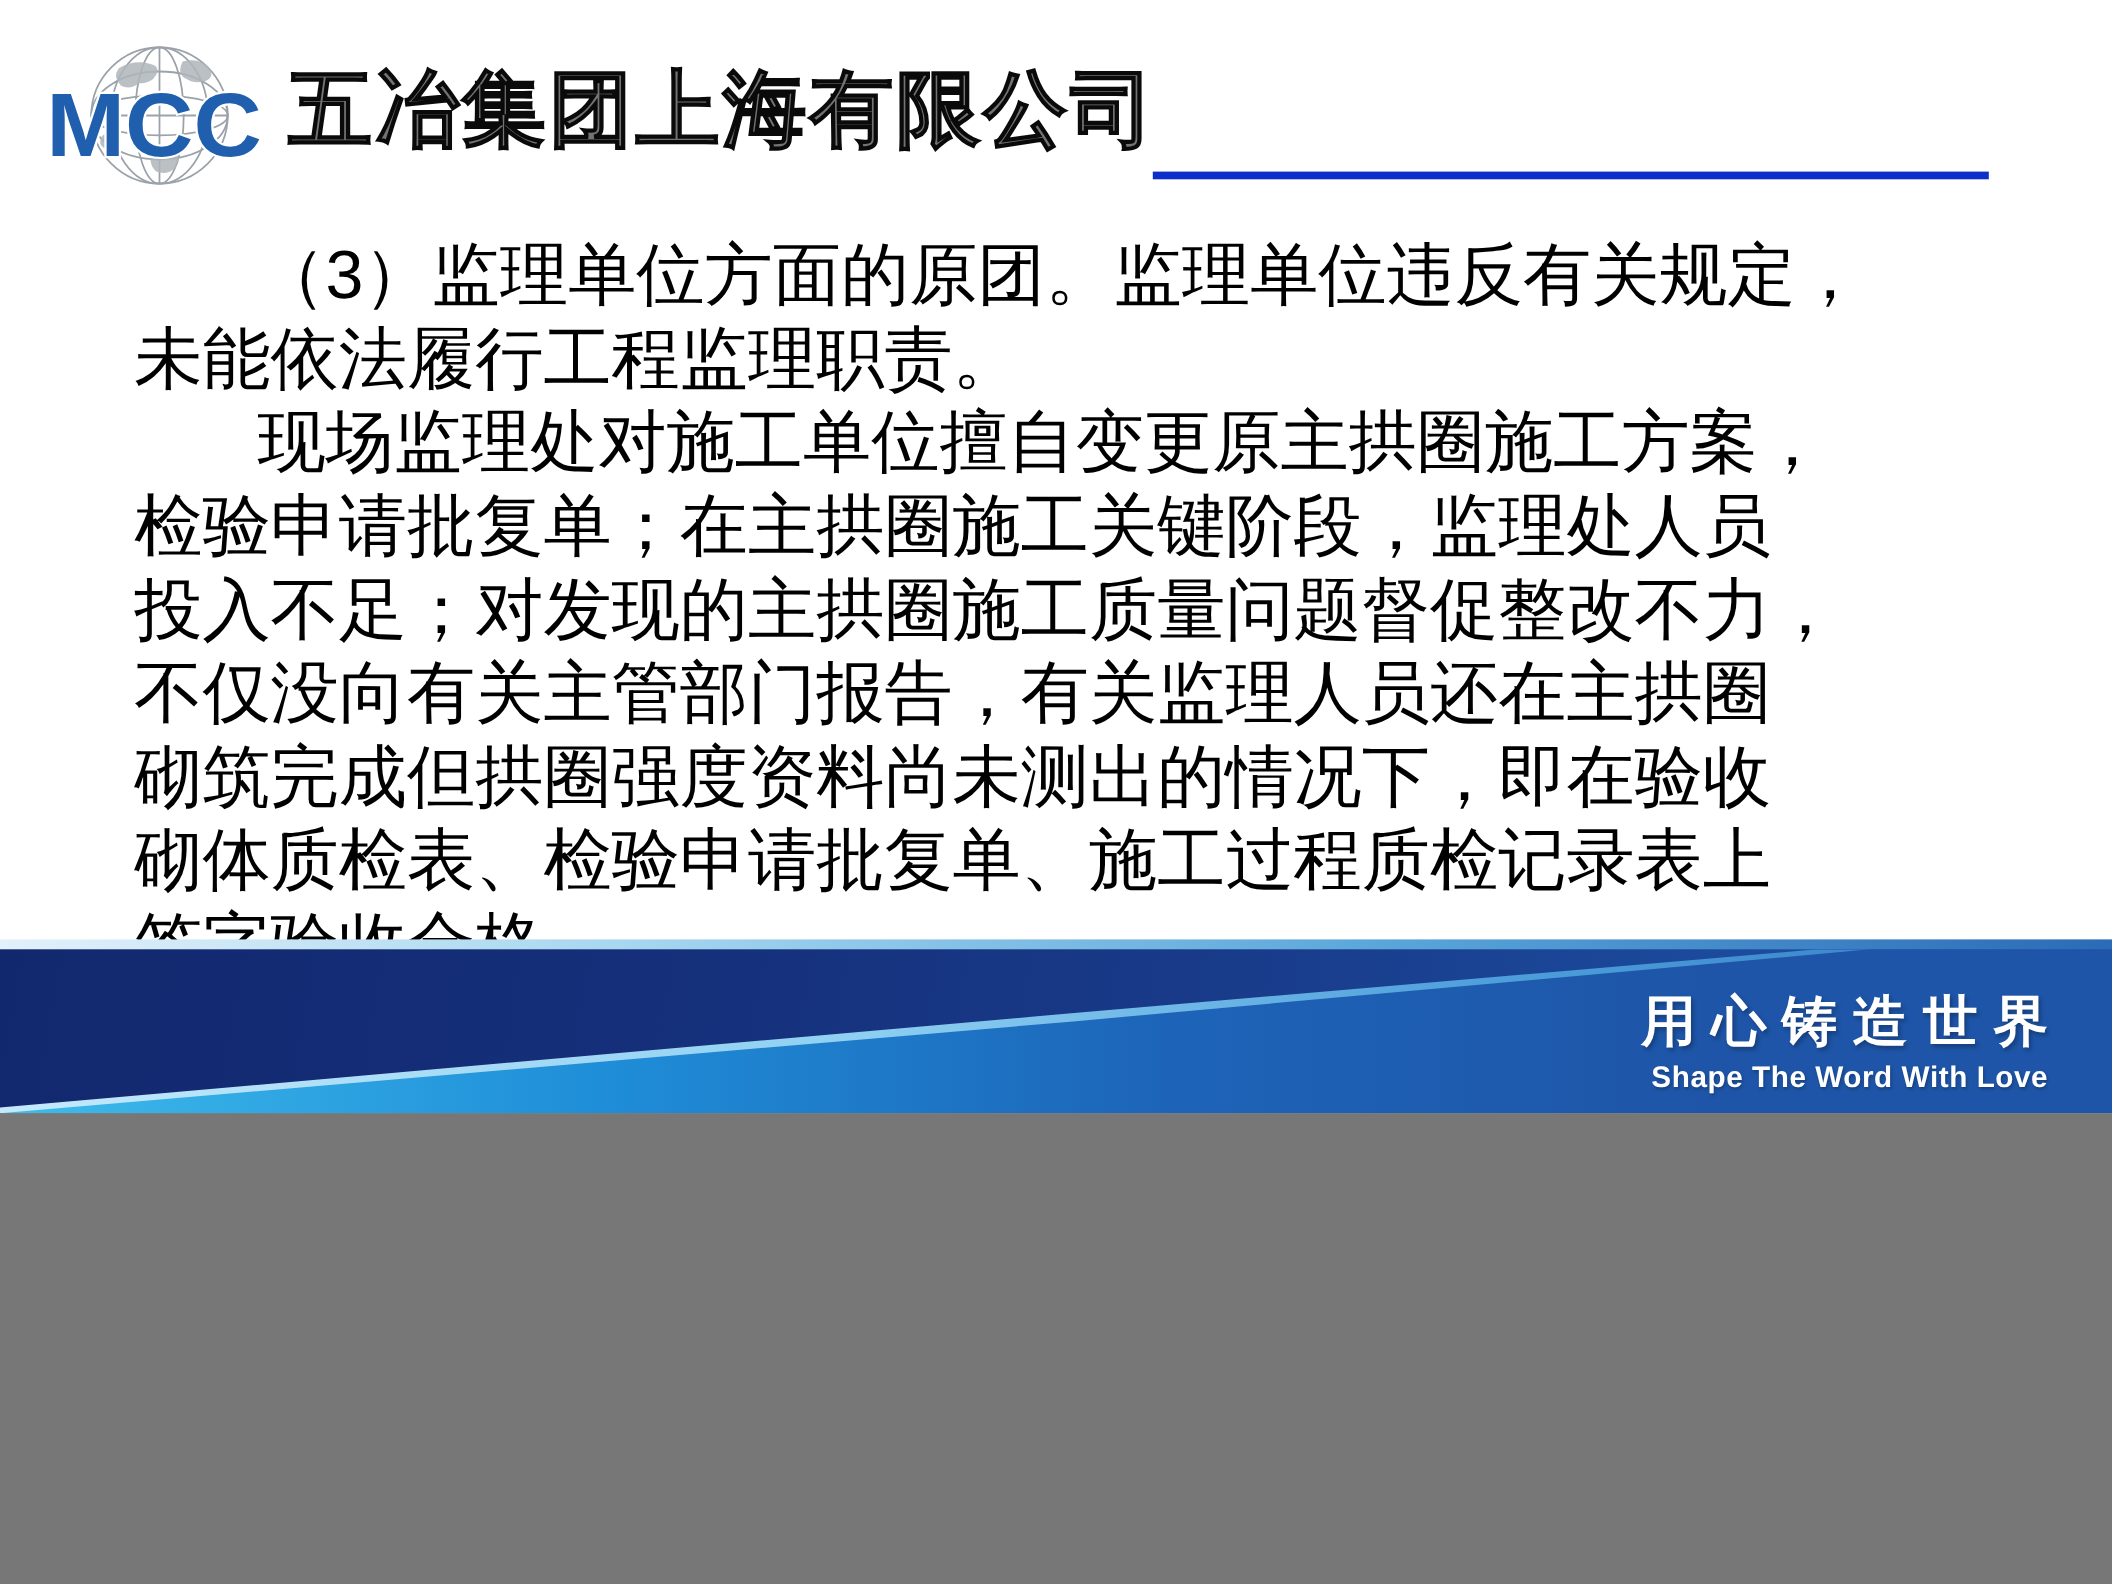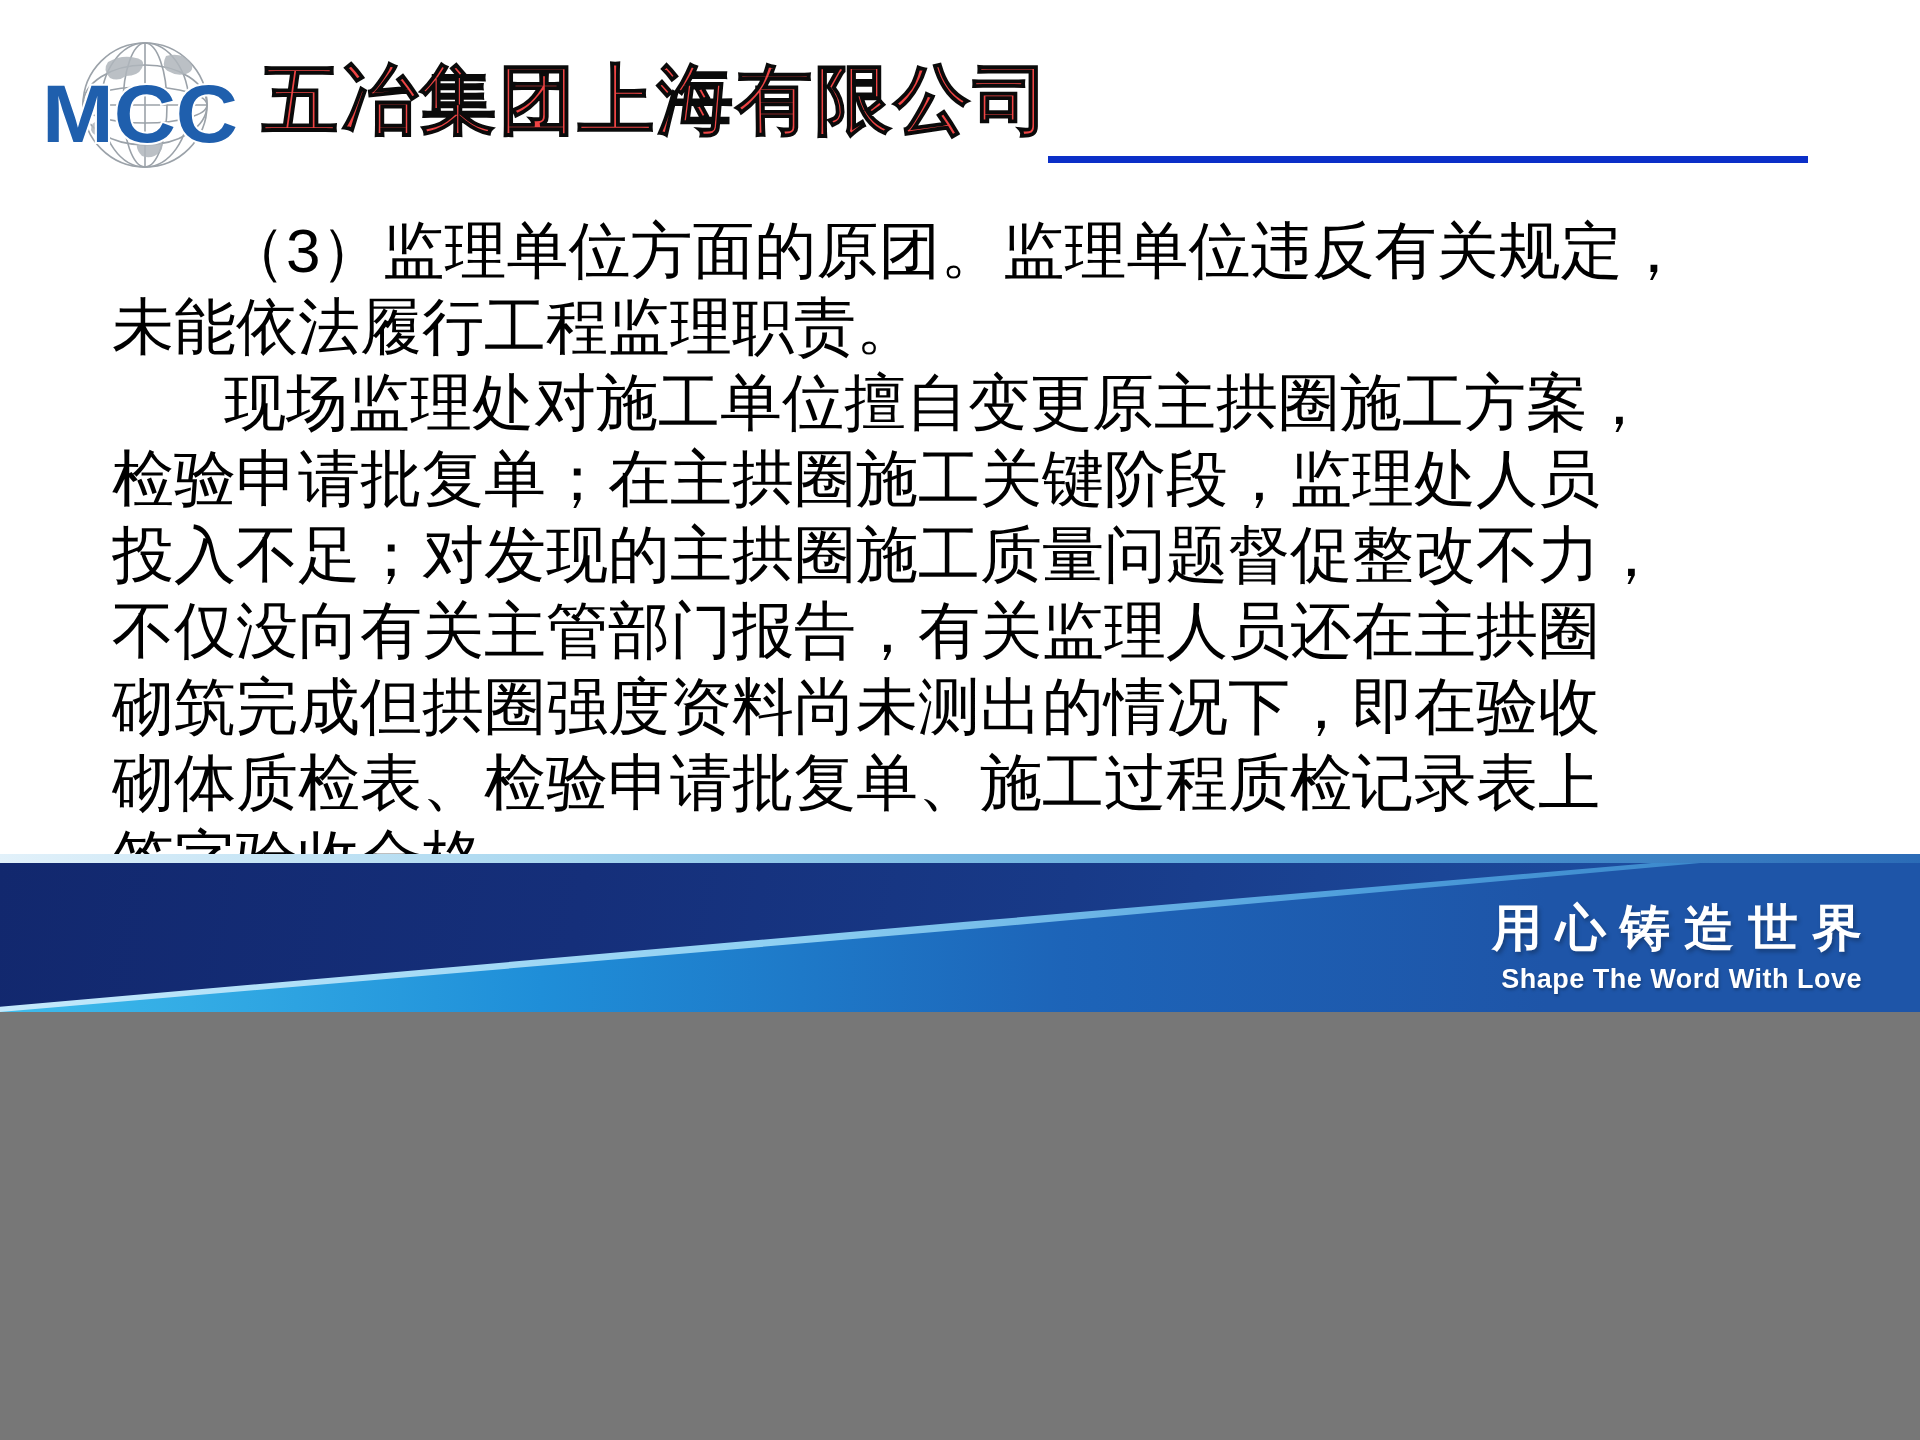--- a/index.html
+++ b/index.html
@@ -5,35 +5,35 @@
   html,body{margin:0;padding:0;background:#777;}
   .slide{
     position:relative;width:1920px;height:1012px;background:#ffffff;
     overflow:hidden;font-family:"Liberation Sans", sans-serif;
   }
 
   
   .logo-svg{position:absolute;left:20px;top:26px;width:240px;height:148px;}
   .company-name{
     position:absolute;left:262px;top:58px;
-    font-size:76px;line-height:84px;font-weight:bold;color:#ef4444;
+    font-size:76px;line-height:84px;font-weight:bold;color:#737373;
     letter-spacing:3px;white-space:nowrap;
     -webkit-text-stroke:1.5px #0a0a0a;
   }
   .header-underline{
     position:absolute;left:1048px;top:156px;width:760px;height:7px;
     background:#0b2fc8;
   }
 
   
   .body-text{
     position:absolute;left:112px;top:213px;width:1700px;
     font-size:62px;line-height:76px;color:#000;
   }
-  .body-text .line{white-space:nowrap;}
+  .body-text .line{white-space:nowrap;margin-left:10px;}
   .body-text .indent{padding-left:112px;}
 
   
   .banner{position:absolute;left:0;bottom:0;width:100%;height:158px;padding-left:12px;}
   .banner-strip{
     position:absolute;top:0;left:0;width:100%;height:10px;
     background:linear-gradient(to right,#e2f1fa 0%,#a6d6ef 30%,#5aa6da 65%,#2a6ab6 100%);
   }
   .banner-body{
     position:absolute;top:9px;left:0;right:0;bottom:0;overflow:hidden;

